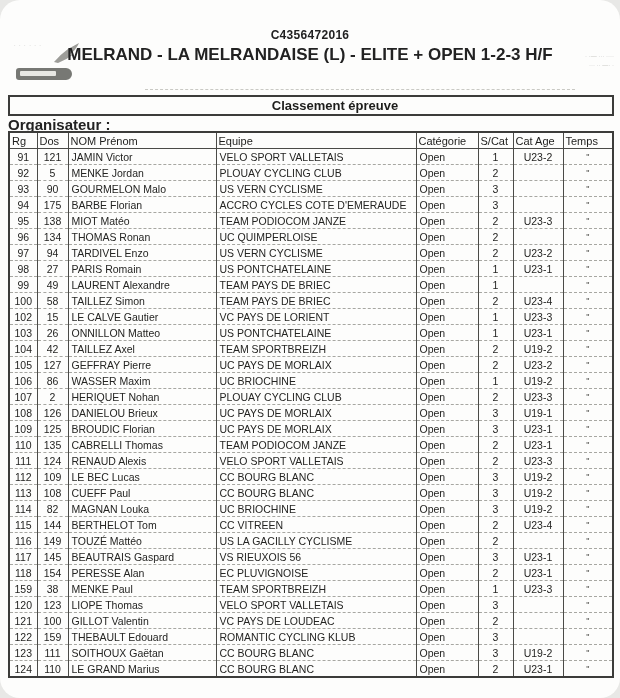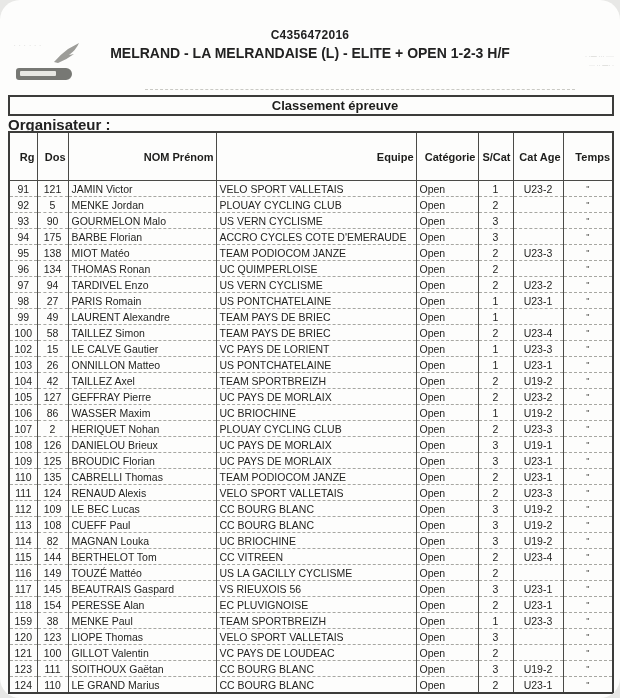--- a/index.html
+++ b/index.html
@@ -8,21 +8,21 @@
     width:620px;height:698px;
     background:#fdfdfc;
     font-family:"Liberation Sans", sans-serif;
     color:#1e1e1e;
     overflow:hidden;
     border-radius:20px;
   }
   
   .doc-header{position:absolute;top:28px;left:0;width:100%;text-align:center;}
   .doc-code{font-size:12px;font-weight:bold;letter-spacing:.3px;color:#222;}
-  .doc-title{font-size:14px;font-weight:bold;margin-top:3px;color:#222;}
+  .doc-title{font-size:17px;font-weight:bold;margin-top:3px;color:#222;}
   .corner-note{
     position:absolute;top:52px;right:6px;text-align:right;
     font-size:6px;line-height:9px;color:#b9b9b6;filter:blur(.4px);
   }
   
   .logo{position:absolute;top:42px;left:14px;width:70px;height:46px;}
   .logo-topline{
     font-size:5px;color:#a9a9a6;letter-spacing:1px;font-style:italic;
     filter:blur(.3px);white-space:nowrap;
   }
@@ -53,22 +53,22 @@
   }
   
   table.results{
     position:absolute;top:131px;left:8px;
     width:604px;border-collapse:collapse;table-layout:fixed;
     font-size:10.5px;color:#242422;
     border:2px solid #3c3c3a;
   }
   table.results th{
     border:1px solid #4a4a47;
-    font-size:11px;font-weight:bold;text-align:right;
-    height:15px;padding:16px 2px;background:#fdfdfc;color:#1d1d1b;
+    font-size:11px;font-weight:normal;text-align:left;
+    height:15px;padding:0 2px;background:#fdfdfc;color:#1d1d1b;
     overflow:hidden;white-space:nowrap;
   }
   table.results td{
     border-left:1px solid #4a4a47;border-right:1px solid #4a4a47;
     border-top:1px dashed #a7a7a2;
     height:15px;padding:0 3px;overflow:hidden;white-space:nowrap;
   }
   col.c-rg{width:28px;} col.c-dos{width:31px;} col.c-nom{width:148px;}
   col.c-equipe{width:200px;} col.c-cat{width:62px;} col.c-scat{width:35px;}
   col.c-catage{width:50px;} col.c-temps{width:50px;}
@@ -427,20 +427,30 @@
           <td class="c-rank">121</td>
           <td class="c-bib">100</td>
           <td class="c-name">GILLOT Valentin</td>
           <td class="c-team">VC PAYS DE LOUDEAC</td>
           <td class="c-category">Open</td>
           <td class="c-scat">2</td>
           <td class="c-catage"></td>
           <td class="c-time">"</td>
         </tr>
         <tr>
+          <td class="c-rank">122</td>
+          <td class="c-bib">159</td>
+          <td class="c-name">THEBAULT Edouard</td>
+          <td class="c-team">ROMANTIC CYCLING KLUB</td>
+          <td class="c-category">Open</td>
+          <td class="c-scat">3</td>
+          <td class="c-catage"></td>
+          <td class="c-time">"</td>
+        </tr>
+        <tr>
           <td class="c-rank">123</td>
           <td class="c-bib">111</td>
           <td class="c-name">SOITHOUX Gaëtan</td>
           <td class="c-team">CC BOURG BLANC</td>
           <td class="c-category">Open</td>
           <td class="c-scat">3</td>
           <td class="c-catage">U19-2</td>
           <td class="c-time">"</td>
         </tr>
         <tr>

